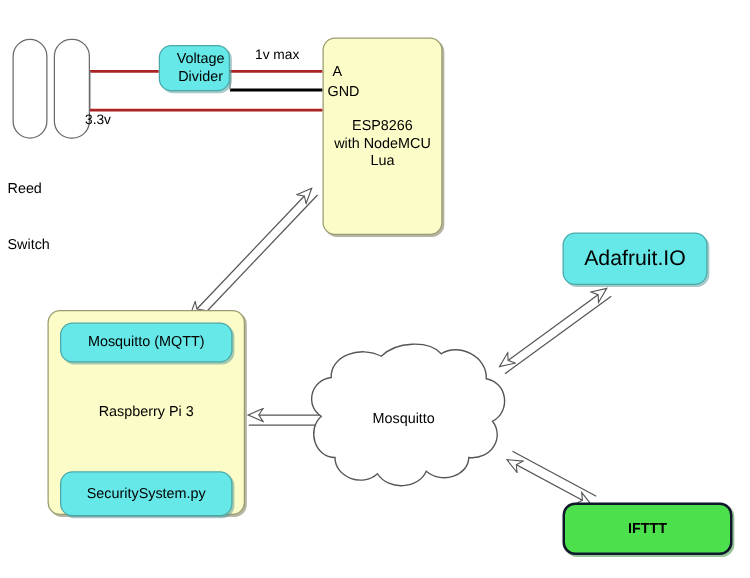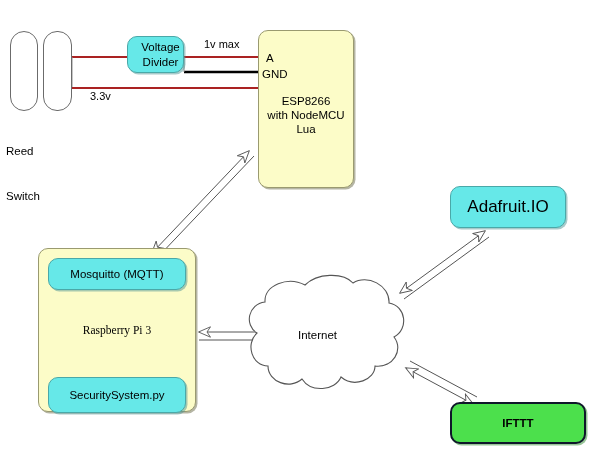--- a/index.html
+++ b/index.html
@@ -136,41 +136,41 @@
     <div>Reed</div>
     <div>Switch</div>
   </div>
 
   <div class="node node-cyan" style="left:127px; top:36px; width:57px; height:37px; font-size:11.5px; flex-direction:column;padding-left:10px;">
     <span>Voltage</span>
     <span>Divider</span>
   </div>
 
   <div class="label-free" style="left:204px; top:38px;">1v max</div>
-  <div class="label-free" style="left:90px; top:90px;">3.3v</div>
+  <div class="label-free" style="left:68px; top:90px;">3.3v</div>
 
   <div class="node node-yellow" style="left:258px; top:30px; width:96px; height:158px;">
     <div class="pin-label" style="left:7px; top:20px;">A</div>
     <div class="pin-label" style="left:3px; top:36px;">GND</div>
     <div class="esp-text" style="top:63px;">ESP8266</div>
     <div class="esp-text" style="top:91px;">Lua</div>
     <div class="esp-text" style="top:77px;">with NodeMCU</div>
   </div>
 
-  <div class="node node-yellow" style="left:38px; top:248px; width:158px; height:164px;font-family:Liberation Serif, serif;">
+  <div class="node node-yellow" style="left:38px; top:248px; width:158px; height:164px;">
     <span style="font-size:11.5px;">Raspberry Pi 3</span>
   </div>
   <div class="node node-cyan" style="left:48px; top:258px; width:138px; height:32px; font-size:11.5px;">
     <span>Mosquitto (MQTT)</span>
   </div>
   <div class="node node-cyan" style="left:48px; top:377px; width:138px; height:36px; font-size:11.5px;">
     <span>SecuritySystem.py</span>
   </div>
 
-  <div class="label-free" style="left:298px; top:329px; font-size:11.5px;">Internet</div>
+  <div class="label-free" style="left:298px; top:329px; font-size:11.5px;">Mosquitto</div>
 
   <div class="node node-cyan" style="left:450px; top:186px; width:116px; height:42px; font-size:17px;">
     <span>Adafruit.IO</span>
   </div>
 
   <div class="node node-green" style="left:450px; top:402px; width:136px; height:42px; font-size:11.5px;">
     <span>IFTTT</span>
   </div>
 
 </div>

